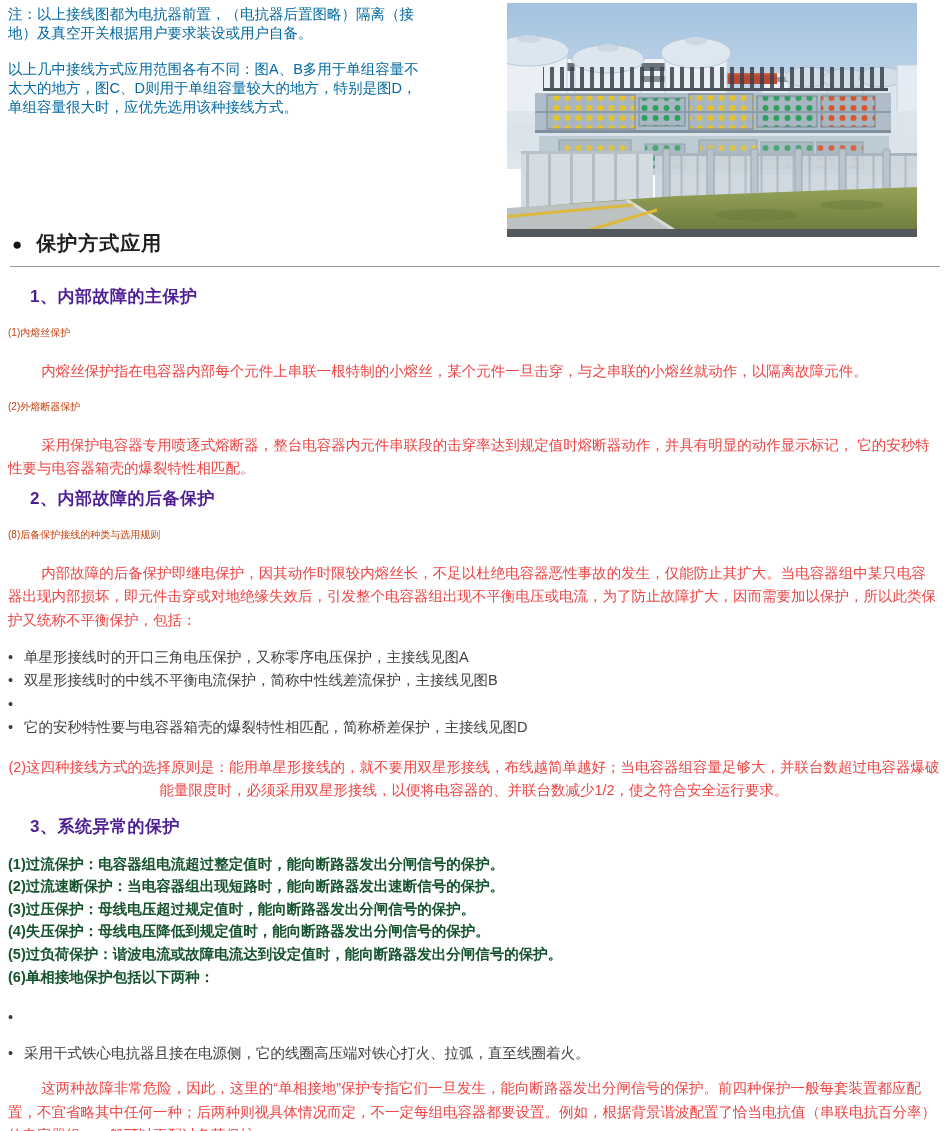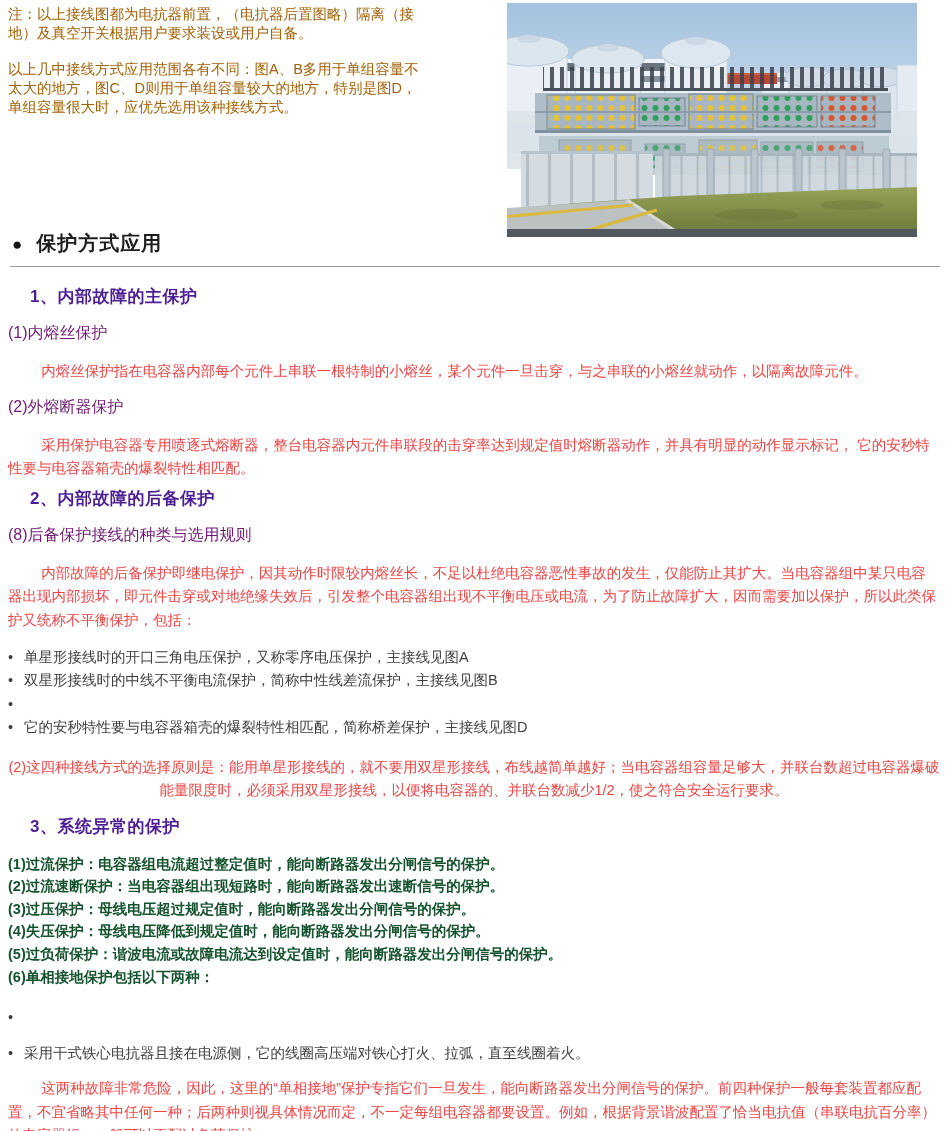--- a/index.html
+++ b/index.html
@@ -6,36 +6,36 @@
   body{
     width:950px;
     font-family:"Liberation Sans","DejaVu Sans",sans-serif;
     color:#3e3e3e;
     -webkit-font-smoothing:antialiased;
   }
   .page{position:relative;width:950px;height:1131px;overflow:hidden;background:#fff;}
 
   
   .top-row{position:relative;height:230px;}
-  .notes{position:absolute;left:8px;top:5px;width:472px;font-size:14.5px;line-height:19px;color:#a16207;}
+  .notes{position:absolute;left:8px;top:5px;width:472px;font-size:14.5px;line-height:19px;color:#0369a1;}
   .notes p{margin:0 0 17px 0;white-space:pre-line;}
   .photo{position:absolute;left:507px;top:3px;width:410px;height:234px;overflow:hidden;}
 
   
   .section-head{
     margin:0 10px;display:flex;align-items:center;gap:13px;
     border-bottom:1px solid #9a9a9a;padding-bottom:9px;padding-left:2px;
     font-size:20px;font-weight:bold;color:#1e1e1e;letter-spacing:1px;
   }
   .section-head .dot{font-size:17px;line-height:1;position:relative;top:1px;color:#111;}
 
   .content{padding:0 10px 0 8px;}
   h2{font-size:17px;font-weight:bold;color:#4c1d95;margin:0 0 0 22px;line-height:22px;letter-spacing:0.5px;}
   .mt20{margin-top:19px;} .mt13{margin-top:13px;} .mt7{margin-top:7px;}
-  .sub{font-size:16px;line-height:20px;margin:15px 0 0 0;color:#701a75;}
+  .sub{font-size:10px;line-height:20px;margin:15px 0 0 0;color:#c2410c;}
   .body{font-size:14.5px;line-height:23.5px;margin:17px 0 0 0;text-indent:2.3em;color:#ef4444;}
   .body.noindent{text-indent:0;}
   .m12{margin-top:12px;} .m11{margin-top:16px;text-align:center;}
 
   .blist{margin:14px 0 0 0;font-size:14.5px;color:#3e3e3e;}
   .blist .li{display:flex;gap:7px;line-height:23.4px;}
   .blist .b{width:9px;flex:none;}
 
   .bolditems{margin-top:15px;}
   .bolditem{font-size:14.5px;font-weight:bold;line-height:22.6px;margin:0;color:#14532d;}

